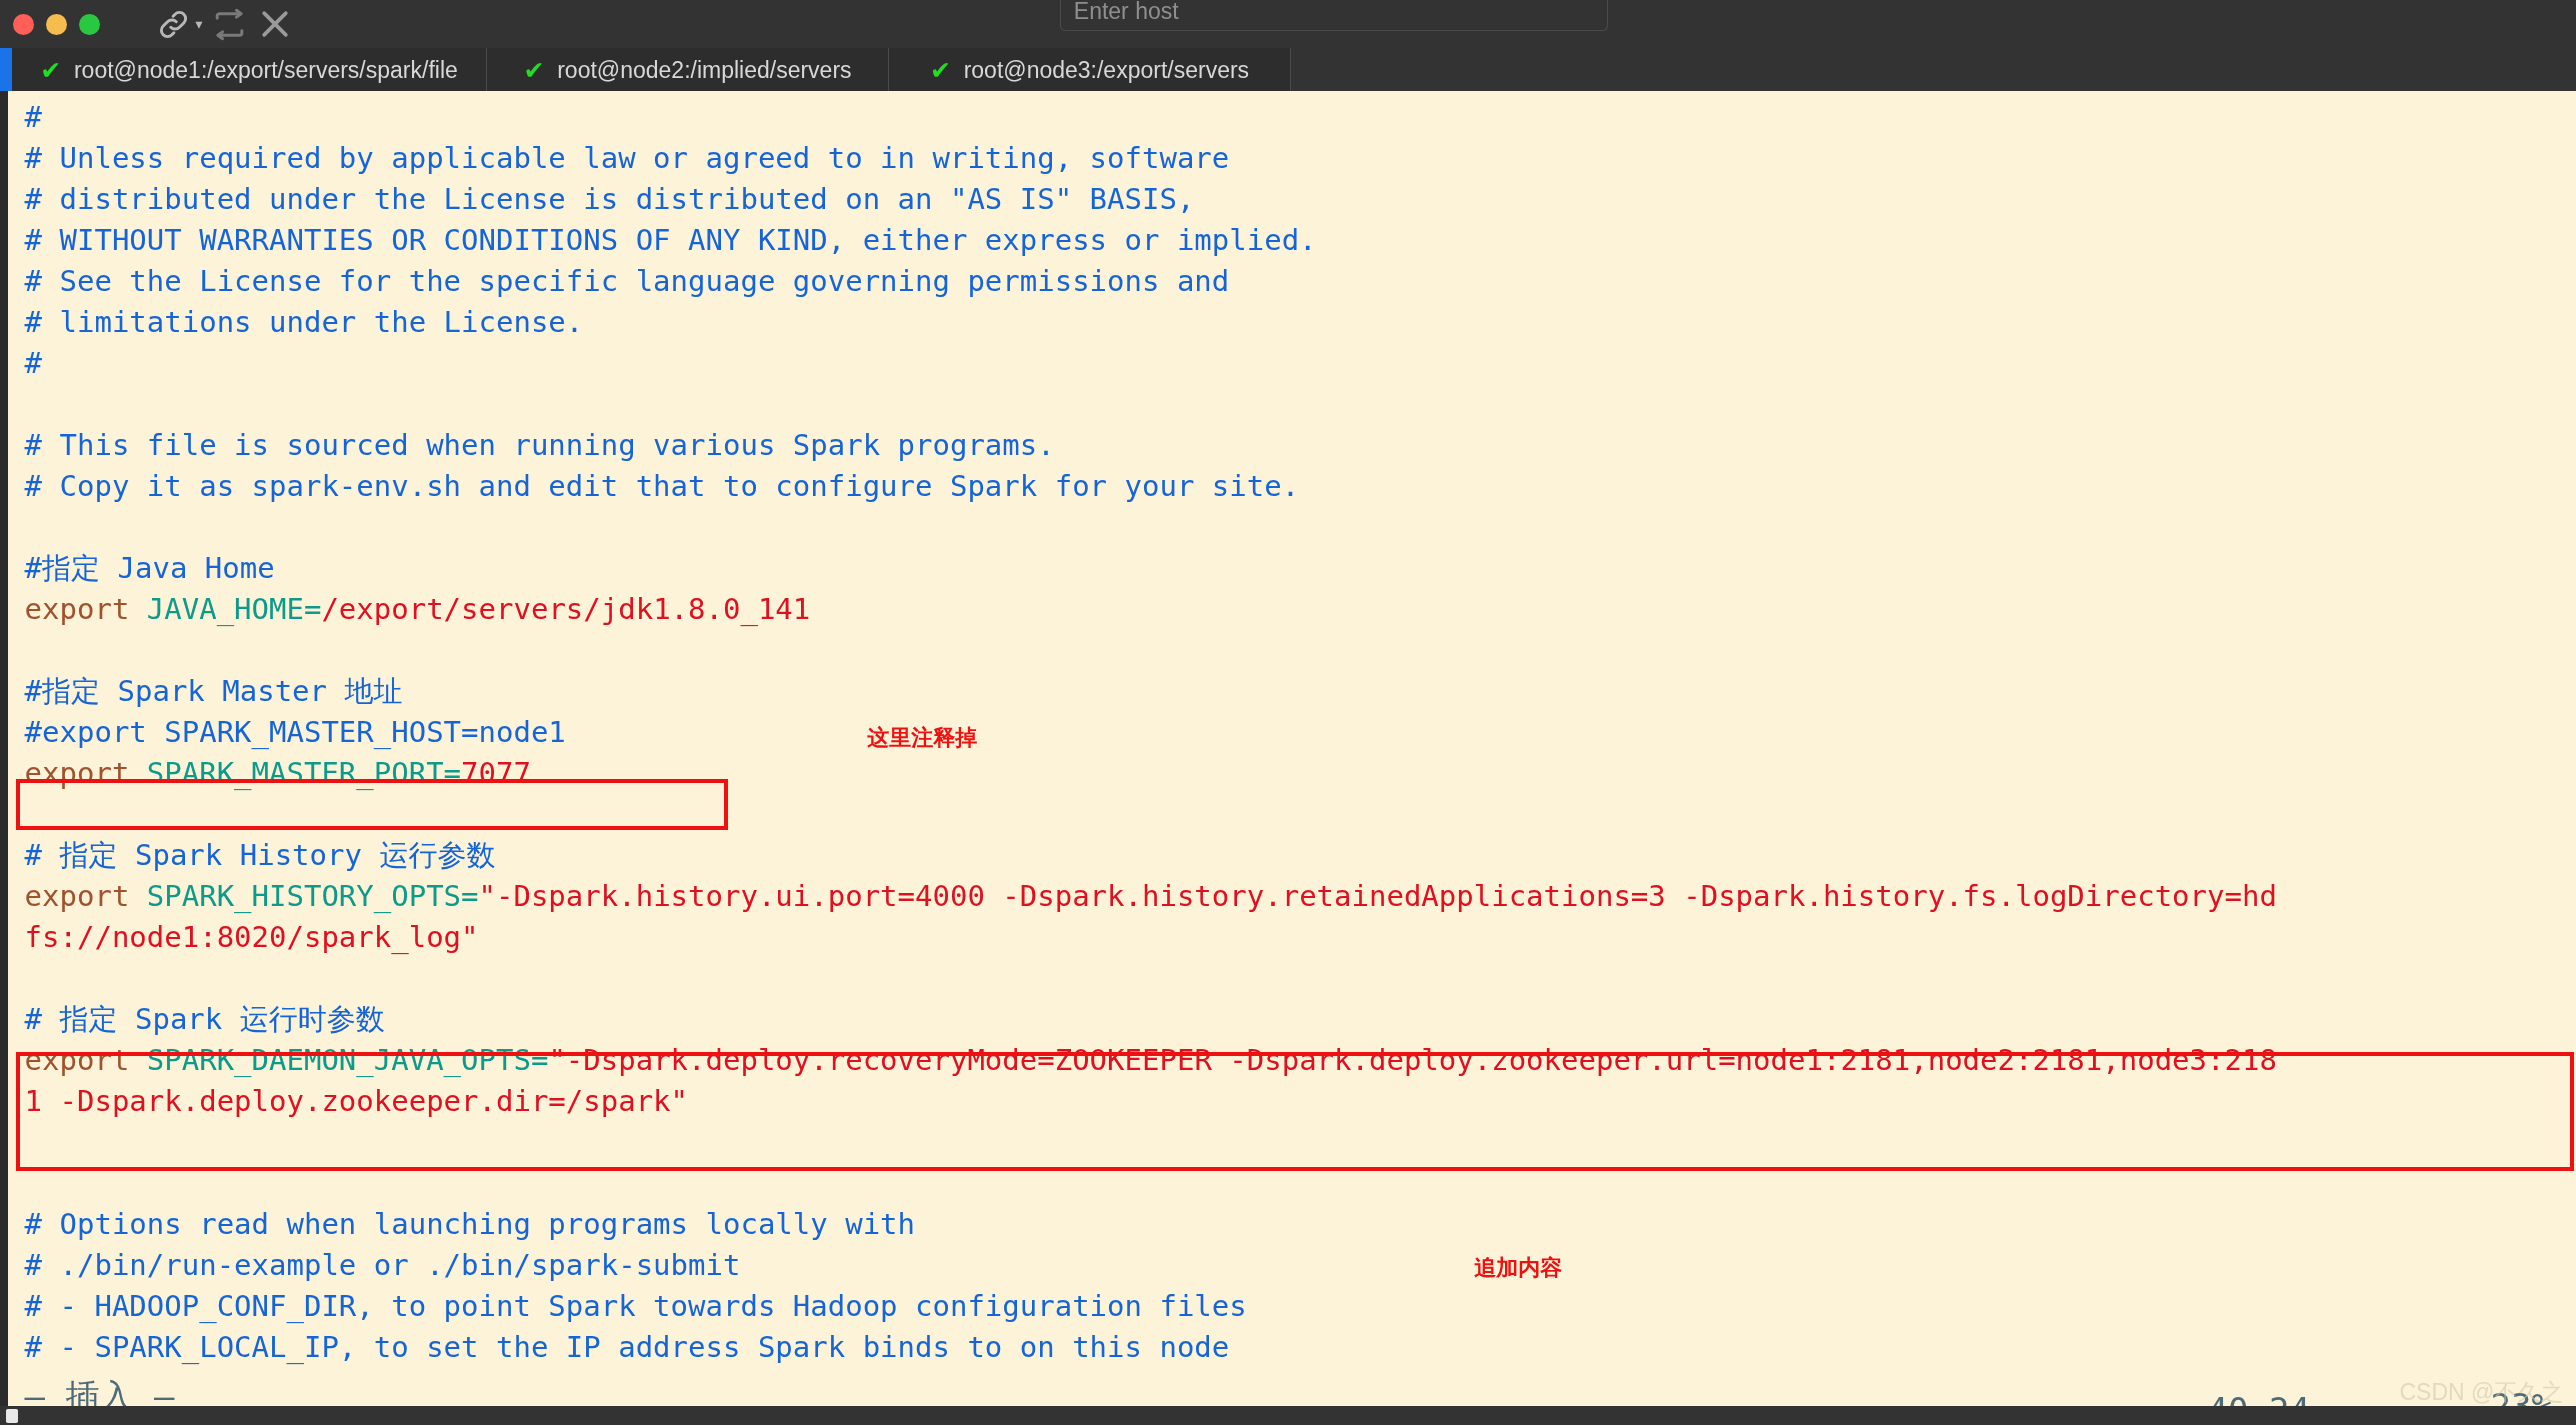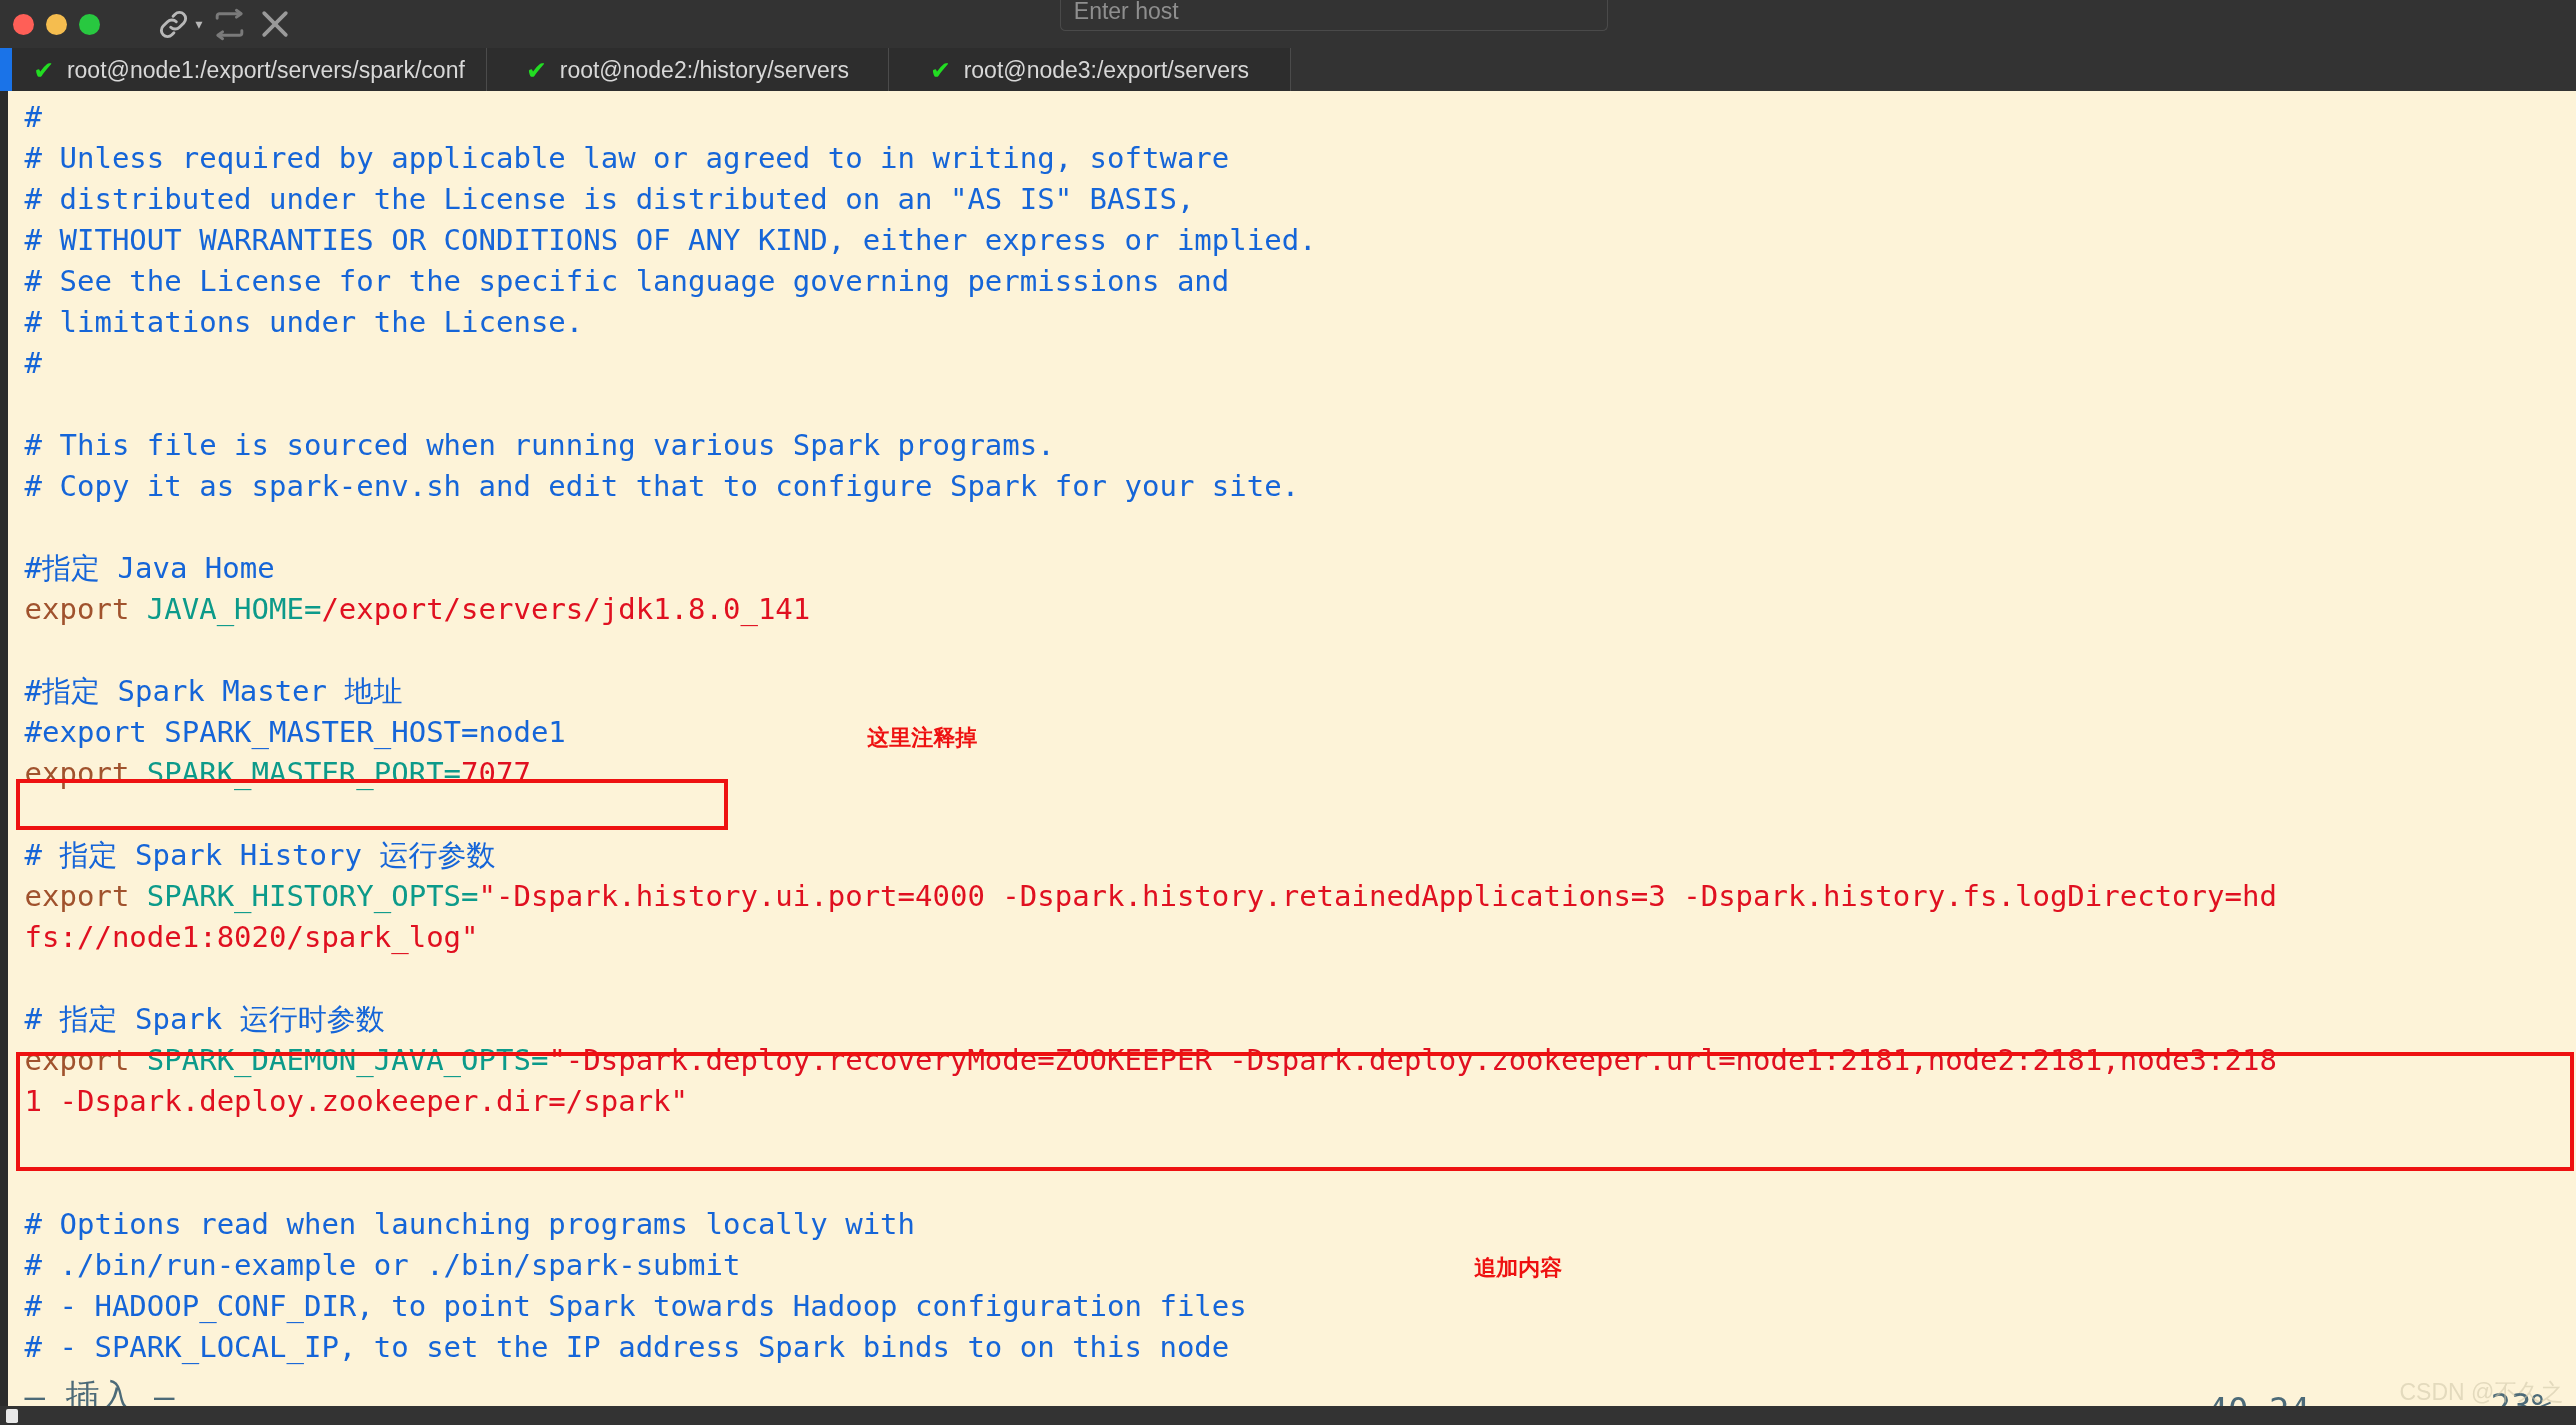--- a/index.html
+++ b/index.html
@@ -189,25 +189,25 @@
 
     <div class="host-wrap">
       <input class="host-input" type="text" placeholder="Enter host" style="">
     </div>
   </div>
 
   <div class="tabbar">
     <div class="tab-accent"></div>
     <div class="tab t1">
       <span class="check">✔</span>
-      <span>root@node1:/export/servers/spark/conf</span>
+      <span>root@node1:/export/servers/spark/file</span>
     </div>
     <div class="tab t2">
       <span class="check">✔</span>
-      <span>root@node2:/history/servers</span>
+      <span>root@node2:/implied/servers</span>
     </div>
     <div class="tab t3">
       <span class="check">✔</span>
       <span>root@node3:/export/servers</span>
     </div>
     <div class="tab-rest"></div>
   </div>
 
   <div class="terminal">
     <div class="edge"></div>

